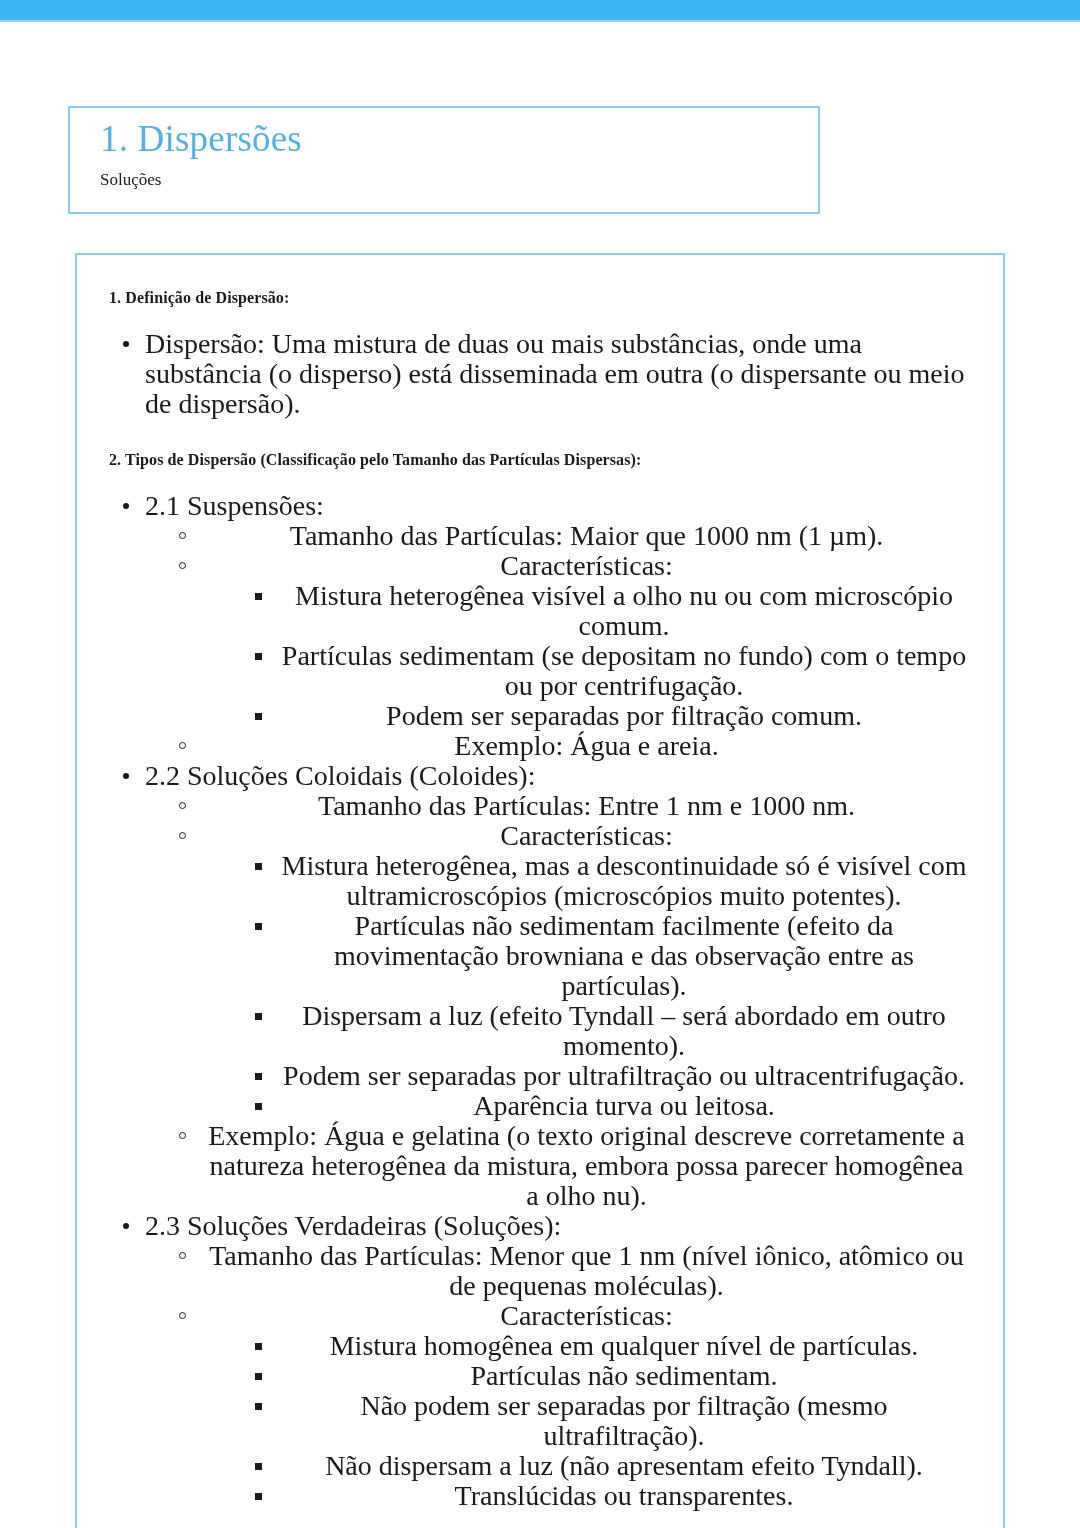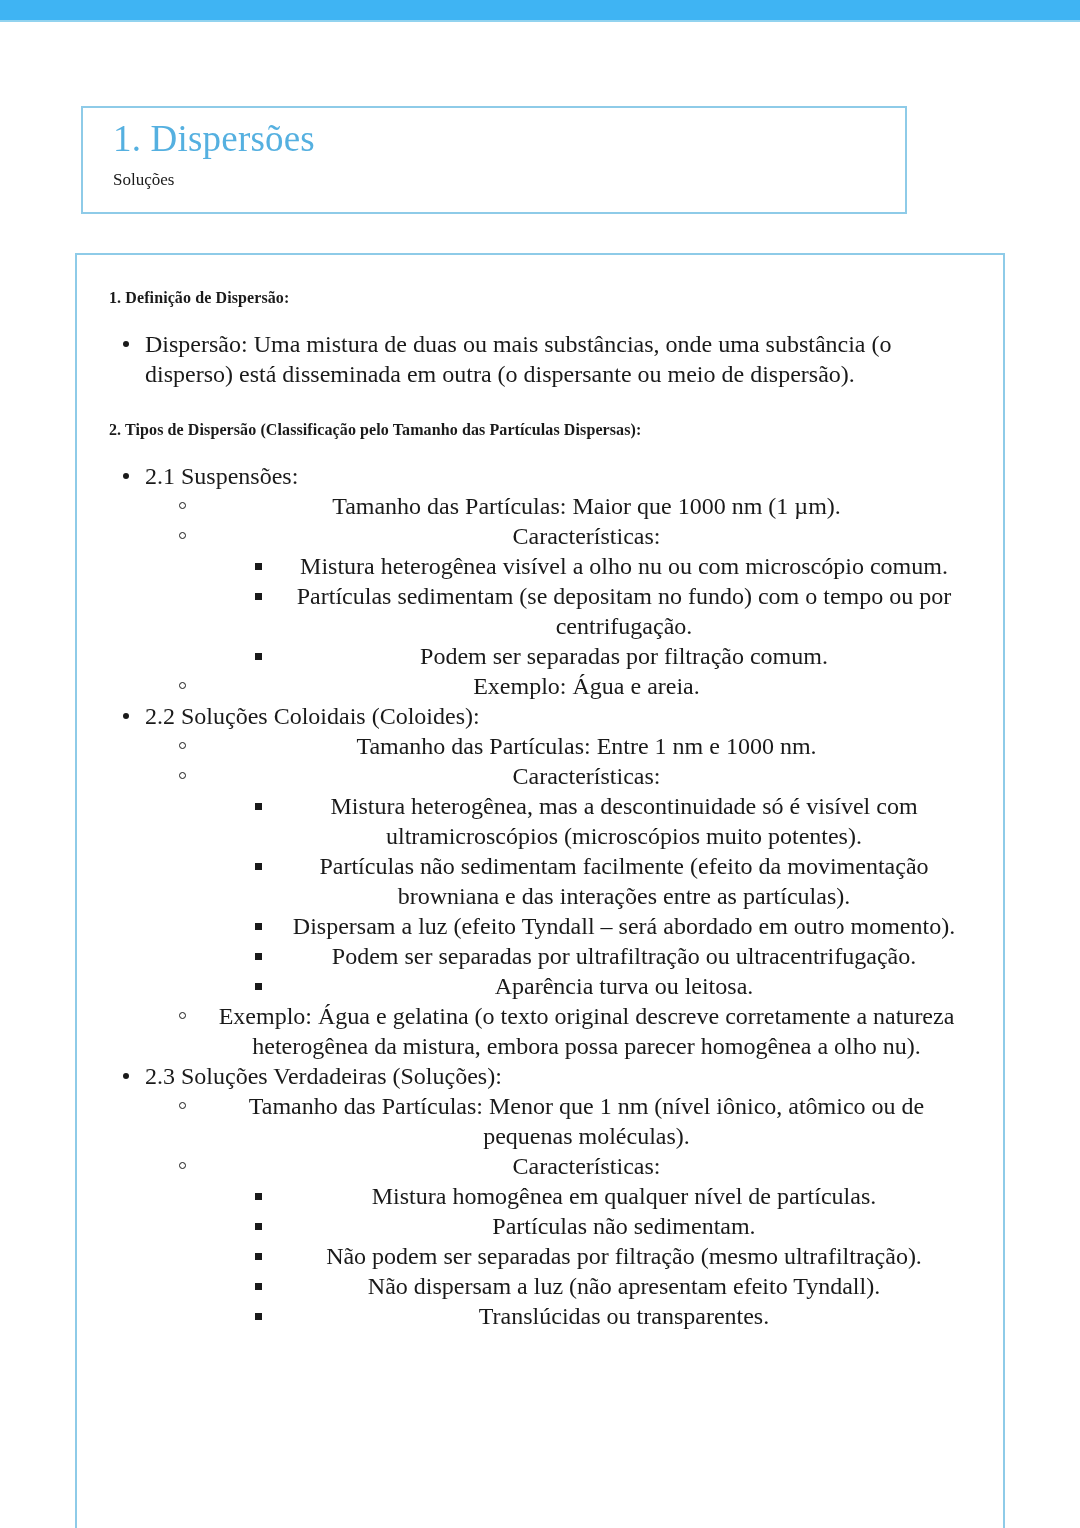--- a/index.html
+++ b/index.html
@@ -32,23 +32,23 @@
     left: 0;
     width: 1080px;
     height: 2px;
     background: #6ec4ea;
     opacity: .75;
   }
 
   
   .title-card {
     position: absolute;
-    left: 81px;
+    left: 68px;
     top: 106px;
-    width: 826px;
+    width: 752px;
     height: 108px;
     border: 2px solid #8ecbe8;
     background: #ffffff;
     box-sizing: border-box;
   }
   .title-main {
     position: absolute;
     left: 30px;
     top: 9px;
     font-size: 37px;
@@ -93,21 +93,21 @@
   }
   .sec-head.spaced-top { margin-top: 26px; }
 
   ul {
     margin: 0;
     padding: 0;
     list-style: none;
   }
   li {
     position: relative;
-    font-size: 24px;
+    font-size: 28px;
     line-height: 30px;
     margin: 0;
     padding: 0;
   }
 
   
   ul.lv1 { margin-top: 16px; }
   ul.lv1 > li {
     padding-left: 36px;
   }
@@ -225,21 +225,21 @@
         <li>
           <span class="bullet"></span>
           <span class="txt">Características:</span>
           <ul class="lv3">
             <li>
               <span class="bullet"></span>
               <span class="txt">Mistura heterogênea, mas a descontinuidade só é visível com ultramicroscópios (microscópios muito potentes).</span>
             </li>
             <li>
               <span class="bullet"></span>
-              <span class="txt">Partículas não sedimentam facilmente (efeito da movimentação browniana e das interações entre as partículas).</span>
+              <span class="txt">Partículas não sedimentam facilmente (efeito da movimentação browniana e das observação entre as partículas).</span>
             </li>
             <li>
               <span class="bullet"></span>
               <span class="txt">Dispersam a luz (efeito Tyndall – será abordado em outro momento).</span>
             </li>
             <li>
               <span class="bullet"></span>
               <span class="txt">Podem ser separadas por ultrafiltração ou ultracentrifugação.</span>
             </li>
             <li>

